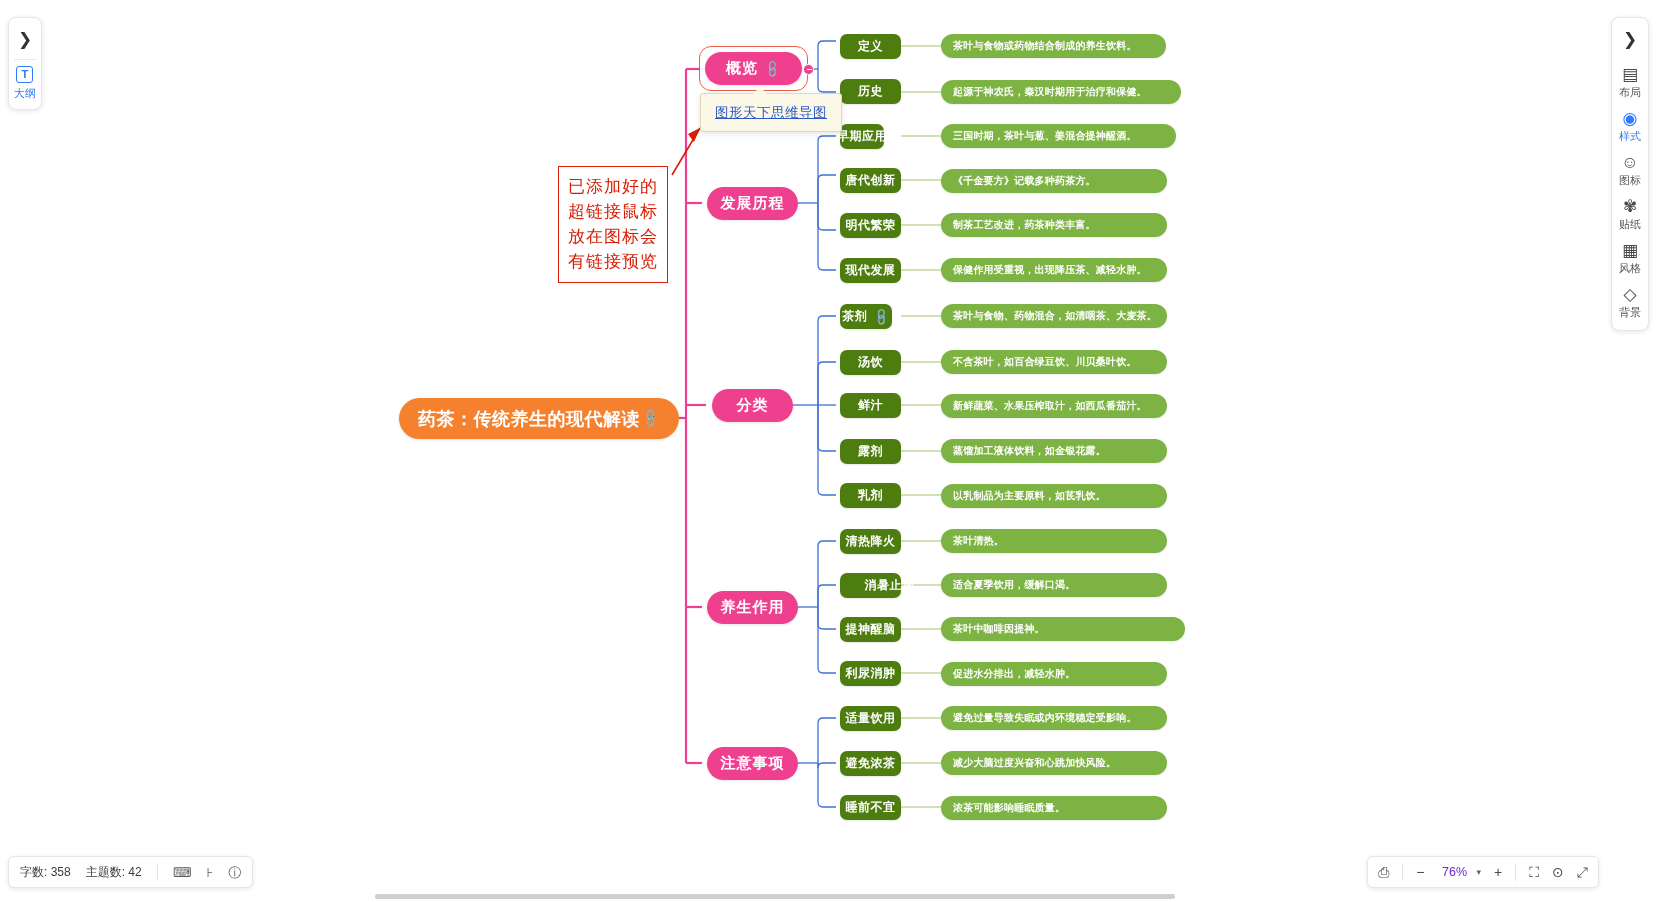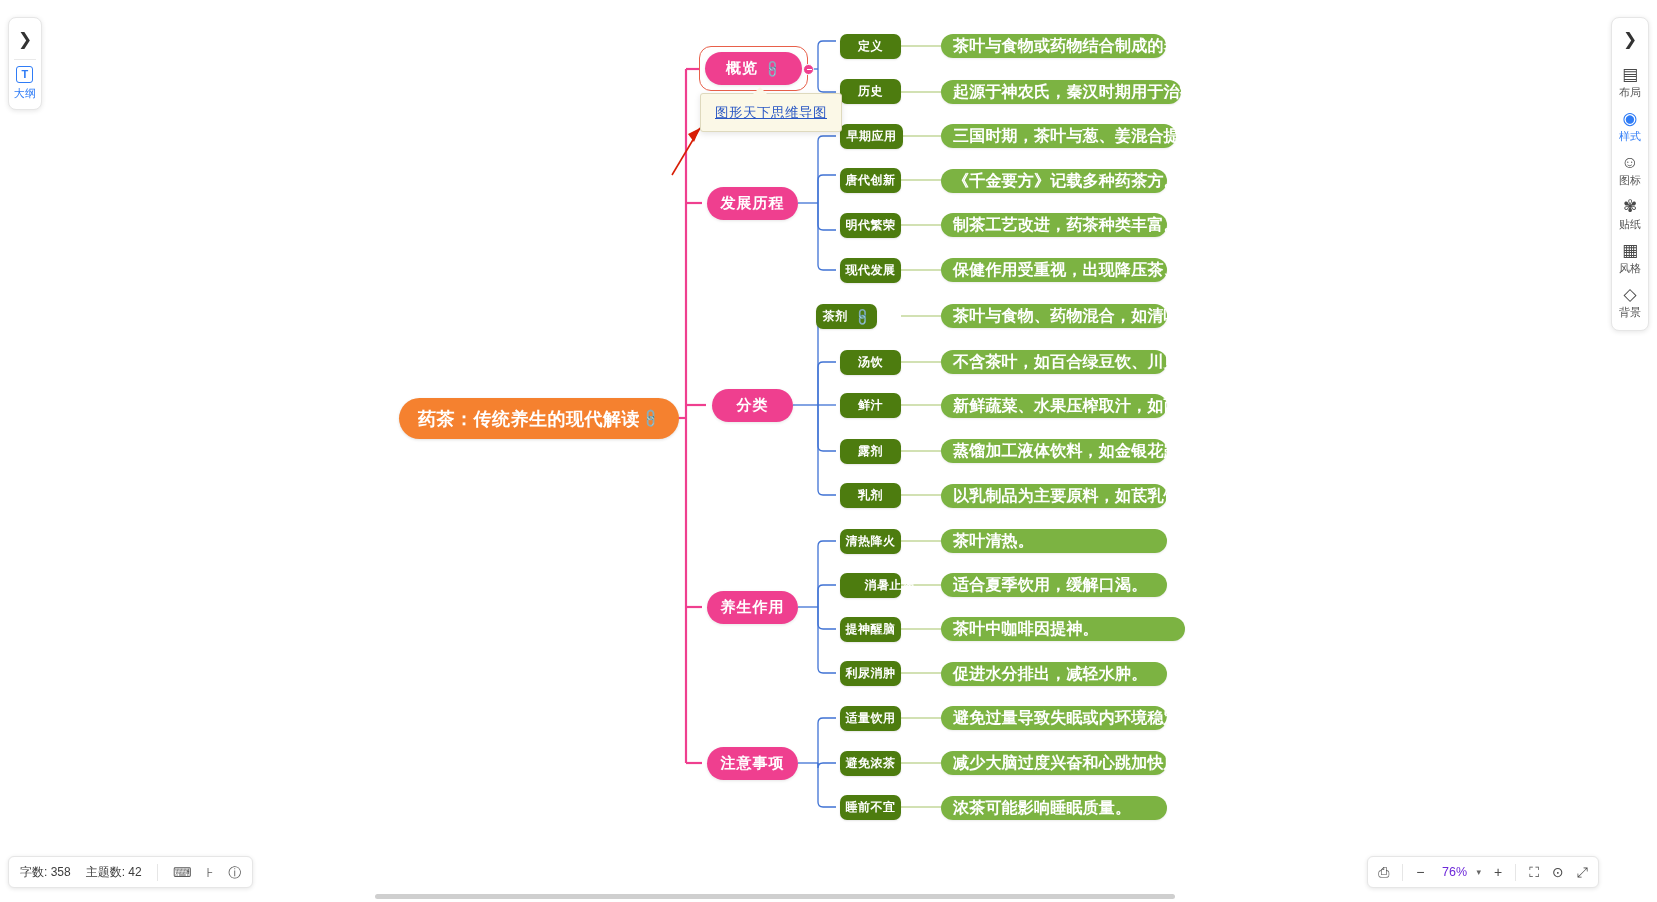--- a/index.html
+++ b/index.html
@@ -62,21 +62,21 @@
      font-size:15px; letter-spacing:1px;
      box-shadow: 0 1px 3px rgba(0,0,0,.10);
   }
   .node.sub {
      background:#4d7c0f; border-radius:7px; height:25px; padding:0 10px;
      font-size:12px; letter-spacing:.5px;
      box-shadow: 0 1px 2px rgba(0,0,0,.10);
   }
   .node.leaf {
      background:#7cb342; border-radius:12px; height:24px; padding:0 12px;
-     font-size:16px; letter-spacing:.2px; justify-content:flex-start;
+     font-size:10px; letter-spacing:.2px; justify-content:flex-start;
      box-shadow: 0 1px 2px rgba(0,0,0,.08);
   }
   .link-ico {
      display:inline-flex; align-items:center; justify-content:center;
      margin-left:7px; font-size:12px; color:#ffffff; opacity:.95;
      transform: rotate(-45deg);
   }
   .root .link-ico { margin-left:3px; font-size:13px;}
 
   
@@ -271,34 +271,34 @@
       <span>注意事项</span>
     </div>
 
     <div class="node sub" style="left:840px; top:34px; width:61px;">
       <span>定义</span>
       </div>
     <div class="node sub" style="left:840px; top:79px; width:61px;">
       <span>历史</span>
       </div>
 
-    <div class="node sub" style="left:840px; top:124px; width:63px;">
+    <div class="node sub" style="left:840px; top:124px; width:44px;">
       <span>早期应用</span>
       </div>
     <div class="node sub" style="left:840px; top:168px; width:61px;">
       <span>唐代创新</span>
       </div>
     <div class="node sub" style="left:840px; top:213px; width:61px;">
       <span>明代繁荣</span>
       </div>
     <div class="node sub" style="left:840px; top:258px; width:61px;">
       <span>现代发展</span>
       </div>
 
-    <div class="node sub" style="left:816px; top:304px; width:61px;">
+    <div class="node sub" style="left:840px; top:304px; width:52px;">
       <span>茶剂</span>
       <span class="link-ico">🔗</span>
       </div>
     <div class="node sub" style="left:840px; top:350px; width:61px;">
       <span>汤饮</span>
       </div>
     <div class="node sub" style="left:840px; top:393px; width:61px;">
       <span>鲜汁</span>
       </div>
     <div class="node sub" style="left:840px; top:439px; width:61px;">
@@ -388,20 +388,26 @@
       </div>
     <div class="node leaf" style="left:941px; top:796px; width:226px;">
       <span>浓茶可能影响睡眠质量。</span>
       </div>
 
     <div id="link-tip" style="left:700px; top:93px;">
       <div id="tip-arrow" style="left:52px; top:-7px;"></div>
       <a href="#">图形天下思维导图</a>
     </div>
 
+    <div id="annot" style="left:558px; top:166px;">
+      <div>已添加好的</div>
+      <div>超链接鼠标</div>
+      <div>放在图标会</div>
+      <div>有链接预览</div>
+    </div>
   </div>
 
   <div id="status">
     <span class="st">字数: 358</span>
     <span class="st">主题数: 42</span>
     <span class="vsep"></span>
     <span class="ico">⌨</span>
     <span class="ico">⊦</span>
     <span class="ico">ⓘ</span>
   </div>

